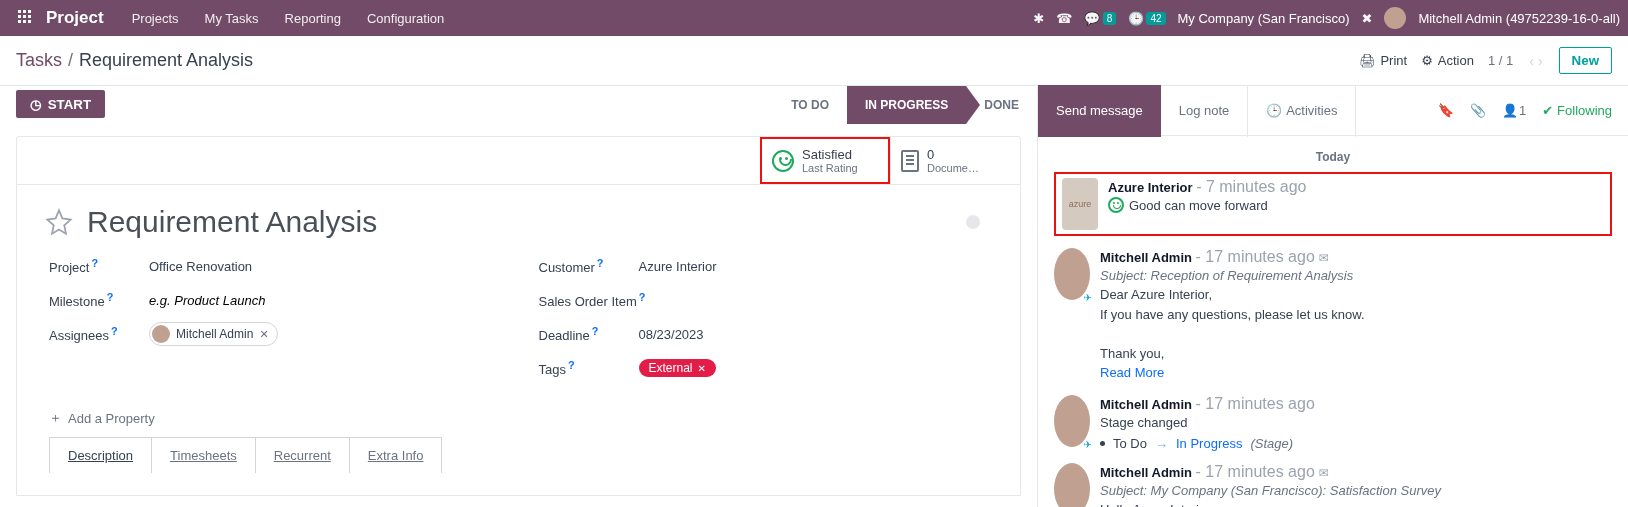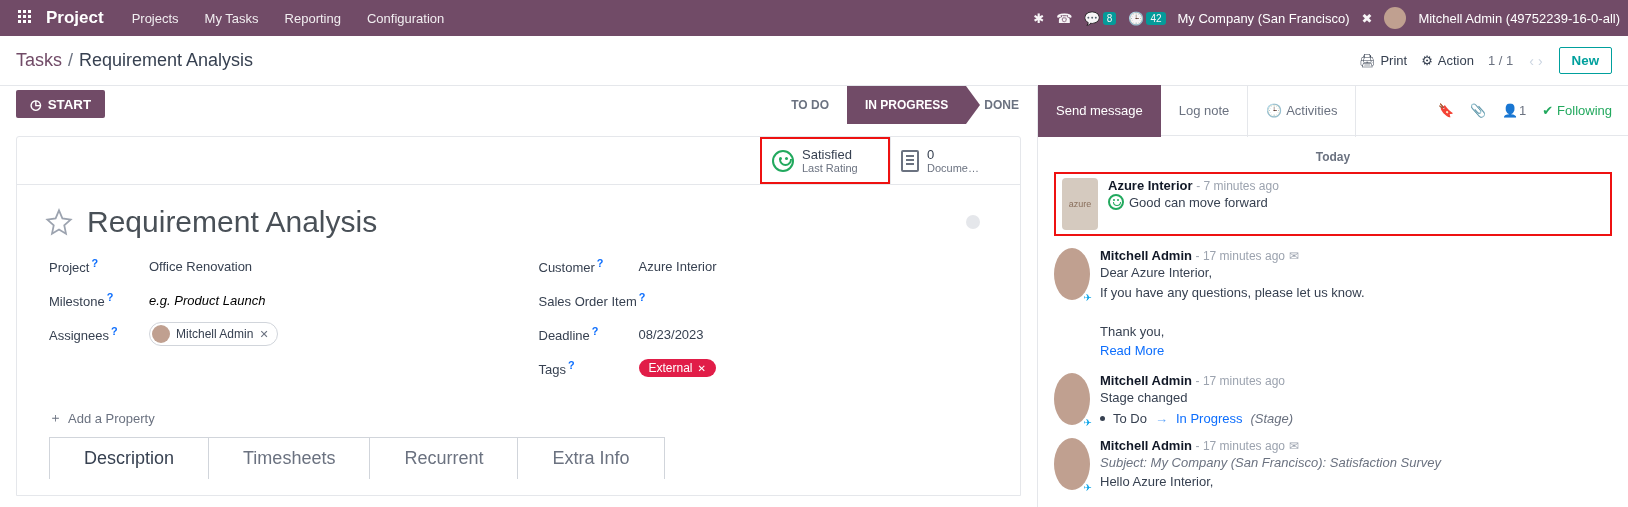--- a/index.html
+++ b/index.html
@@ -54,40 +54,40 @@
     .flabel sup { color:#0d6efd; font-weight:600; margin-left:2px; }
     .fval { color:#374151; }
     .placeholder { color:#000000; font-style:italic; }
     .chip-user { display:inline-flex; align-items:center; gap:6px; border:1px solid #d1d5db; border-radius:14px; padding:2px 8px 2px 2px; font-size:12px; }
     .chip-user .av { width:18px; height:18px; border-radius:50%; background:#c0a090; }
     .chip-user .x { color:#6b7280; font-size:11px; }
     .tag-pill { background:#e11d48; color:#fff; border-radius:10px; padding:2px 10px; font-size:12px; display:inline-flex; align-items:center; gap:5px;justify-content:center; }
     .tag-pill .x { font-size:10px; }
     .addprop { color:#6b7280; padding:4px 32px 10px; display:inline-flex; align-items:center; gap:6px; font-size:13px; }
     .tabs { display:flex; padding:0 32px; }
-    .tab { border:1px solid #d1d5db; border-bottom:none; padding:10px 34px; color:#6b7280; font-size:18px; }
+    .tab { border:1px solid #d1d5db; border-bottom:none; padding:10px 18px; color:#6b7280; font-size:13px;text-decoration:underline; }
     .tab:not(:first-child){ border-left:none; }
     .tab.active { color:#374151; border-top:1px solid #d1d5db; background:#fff; font-weight:500; }
     .rightcol { width:590px; background:#fff; }
     .msgbar { display:flex; align-items:center; height:50px; border-bottom:1px solid #e5e7eb; }
     .msgtab { padding:0 18px; height:52px; display:flex; align-items:center; color:#6b7280; font-weight:500; }
     .msgtab.primary { background:#714B67; color:#fff; }
     .msgtab.bordered { border-left:1px solid #e5e7eb; border-right:1px solid #e5e7eb; }
     .msgright { margin-left:auto; display:flex; align-items:center; gap:16px; padding-right:16px; color:#6b7280; }
     .follow { color:#22a95e; font-weight:500; display:inline-flex; align-items:center; gap:4px; }
     .chat { padding:10px 16px 0; }
     .today-sep { text-align:center; color:#6b7280; font-size:12px; font-weight:600; margin:4px 0 8px; }
     .msg { display:flex; gap:10px; padding:6px 0; }
     .msg.boxed { border:2px solid #e11; padding:4px 6px; margin-bottom:6px; }
     .mav { width:36px; height:52px; border-radius:4px; background:#d5cabf; display:flex; align-items:center; justify-content:center; color:#8a6f5c; font-size:9px; flex:none; position:relative; }
     .mav.usr { border-radius:50%; background:#c0a090 center/cover; }
     .mav.usr::after { content:"✈"; position:absolute; right:-3px; bottom:-3px; font-size:10px; color:#0ea5e9; background:#fff; border-radius:50%; padding:0 1px; }
     .mhead { font-size:13px; }
     .mhead b { color:#111827; font-weight:600; }
-    .mhead .time { color:#9ca3af; font-size:12px; }
+    .mhead .time { color:#9ca3af; font-size:16px; }
     .mhead .env { color:#9ca3af; font-size:12px; margin-left:4px; }
     .subj { font-style:italic; color:#6b7280; margin:2px 0; }
     .mbody { color:#374151; line-height:1.5; font-size:13px; }
     .smile-sm { display:inline-block; width:16px; height:16px; border:2px solid #22a95e; border-radius:50%; vertical-align:-3px; margin-right:5px; position:relative; }
     .smile-sm::before{ content:""; position:absolute; top:3px; left:3px; width:2px; height:2px; background:#22a95e; border-radius:50%; box-shadow:4px 0 #22a95e; }
     .smile-sm::after{ content:""; position:absolute; bottom:2px; left:3px; width:6px; height:3px; border:1.5px solid #22a95e; border-top:none; border-radius:0 0 6px 6px; }
     .readmore { color:#0d6efd; font-size:13px; }
     .stagechg { display:flex; align-items:center; gap:8px; margin-top:4px; font-size:13px; }
     .stagechg .dot { width:5px; height:5px; background:#374151; border-radius:50%; }
     .stagechg .arr { color:#60a5fa; }
@@ -259,20 +259,21 @@
         <div>
           <div class="mhead"><b>Azure Interior</b> <span class="time">- 7 minutes ago</span></div>
           <div class="mbody"><span class="smile-sm"></span><span>Good can move forward</span></div>
         </div>
       </div>
 
       <div class="msg">
         <div class="mav usr"></div>
         <div>
           <div class="mhead"><b>Mitchell Admin</b> <span class="time">- 17 minutes ago</span><span class="env">✉</span></div>
+          <div class="subj">Subject: Reception of Requirement Analysis</div>
           <div class="mbody">
             <div>Dear Azure Interior,</div>
             <div>If you have any questions, please let us know.</div>
             <br>
             <div>Thank you,</div>
             <div class="readmore">Read More</div>
           </div>
         </div>
       </div>
 

